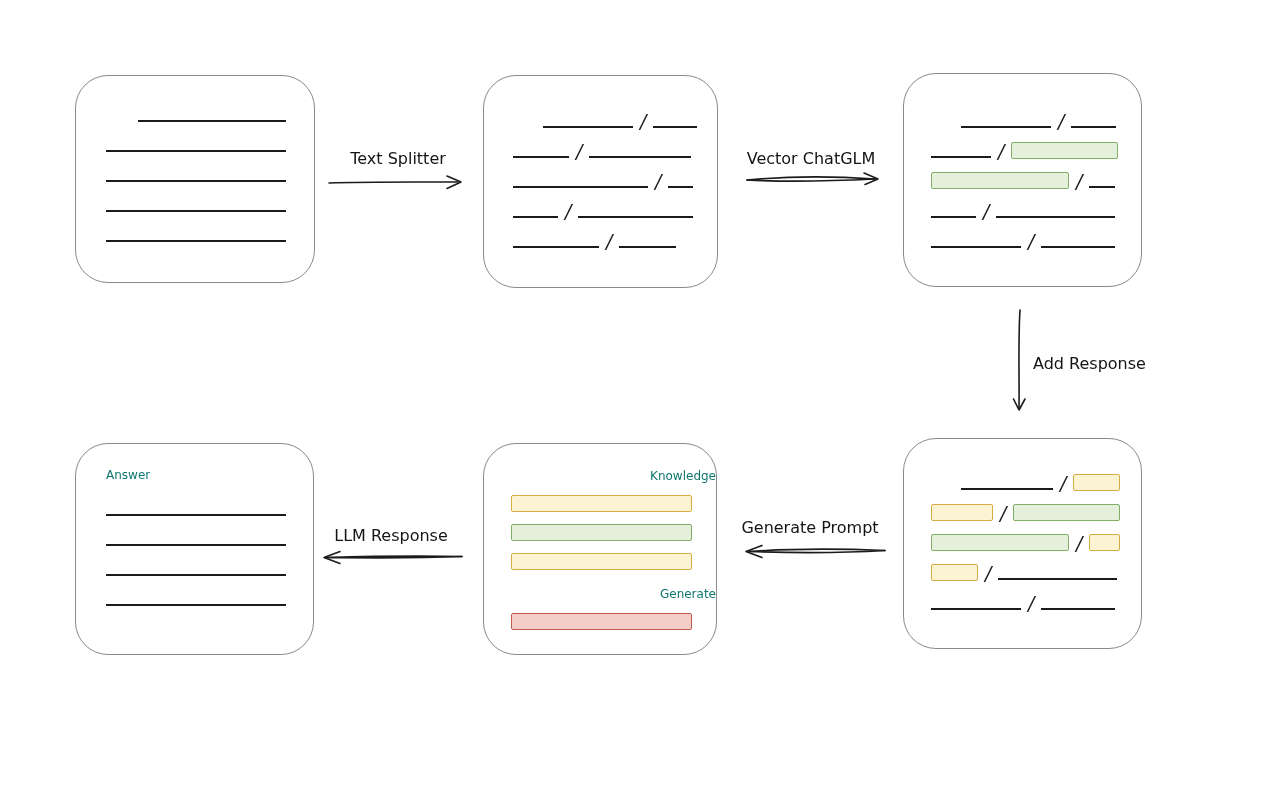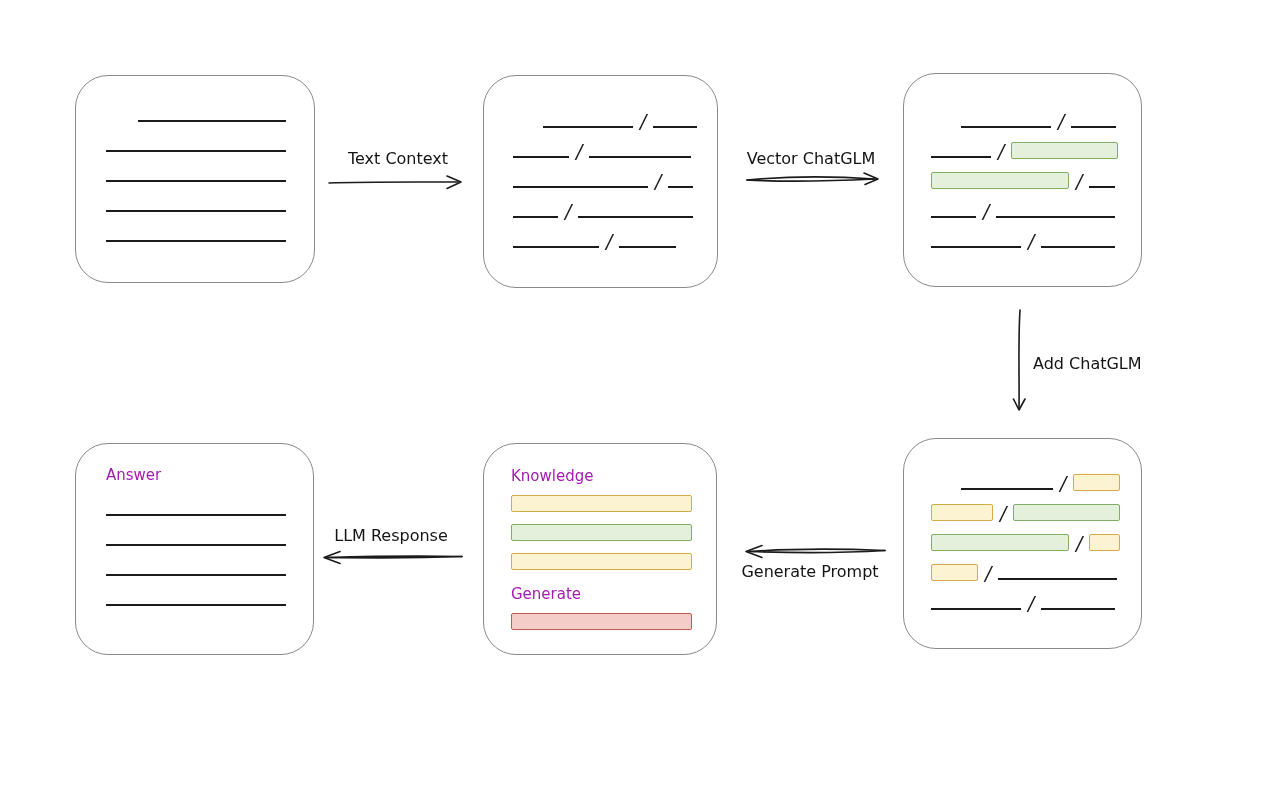--- a/index.html
+++ b/index.html
@@ -43,23 +43,23 @@
     margin: 0 7px;
     font-style: italic;
     font-weight: 500;
     color: var(--ink, #1b1b1b);
   }
   
   .pad-src    { padding: 30px 0 0 30px; }
   .pad-split  { padding: 36px 0 0 29px; }
   .pad-search { padding: 38px 0 0 27px; }
   .pad-ctx    { padding: 35px 0 0 27px; }
-  .prompt-content { padding: 22px 0 0 27px; }
+  .prompt-content { padding: 22px 0 0 27px; text-align: right; }
   .answer-content { padding: 21px 0 0 30px; }
-  .node-label { font-size: 15px; line-height: 20px; color: #a21caf; }
+  .node-label { font-size: 12px; line-height: 20px; color: #0f766e; }
   .bars { margin-top: 9px; gap: 12px; }
   .q-label { margin-top: 14px; }
   .answer-rows { margin-top: 15px; }
   .arrow-label {
     position: absolute;
     font-size: 16px;
     line-height: 20px;
     color: #141414;
     text-align: center;
     white-space: nowrap;
@@ -99,21 +99,21 @@
         </div>
         <div class="row">
           <span class="seg-line" style="width: 180px;"></span>
         </div>
         <div class="row">
           <span class="seg-line" style="width: 180px;"></span>
         </div>
       </div>
   </div>
 
-  <div class="arrow-label" style="left:331px; top:149px; width:134px;">Text Context</div>
+  <div class="arrow-label" style="left:331px; top:149px; width:134px;">Text Splitter</div>
   <svg class="arrow" style="left:326px; top:171px;" width="142" height="22" viewBox="0 0 142 22">
     <path d="M3,12 C40,10.5 95,11 132,11"></path>
     <path d="M121,5 L135,11 L121,17.5"></path>
   </svg>
 
   <div class="node" style="left:483px; top:75px; width:235px; height:213px;">
     <div class="rows pad-split">
         <div class="row" style="padding-left: 30px;">
           <span class="seg-line" style="width: 90px;"></span>
           <span class="slash">/</span>
@@ -172,21 +172,21 @@
           <span class="seg-line" style="width: 119px;"></span>
         </div>
         <div class="row">
           <span class="seg-line" style="width: 90px;"></span>
           <span class="slash">/</span>
           <span class="seg-line" style="width: 74px;"></span>
         </div>
       </div>
   </div>
 
-  <div class="arrow-label" style="left:1033px; top:354px; text-align:left;">Add ChatGLM</div>
+  <div class="arrow-label" style="left:1033px; top:354px; text-align:left;">Add Response</div>
   <svg class="arrow" style="left:1008px; top:307px;" width="24" height="112" viewBox="0 0 24 112">
     <path d="M12,3 C10,35 11.5,70 11,101"></path>
     <path d="M5.5,92 L11,103 L17,92"></path>
   </svg>
 
   <div class="node" style="left:903px; top:438px; width:239px; height:211px;">
     <div class="rows pad-ctx">
         <div class="row" style="padding-left: 30px;">
           <span class="seg-line" style="width: 92px;"></span>
           <span class="slash">/</span>
@@ -208,21 +208,21 @@
           <span class="seg-line" style="width: 119px;"></span>
         </div>
         <div class="row">
           <span class="seg-line" style="width: 90px;"></span>
           <span class="slash">/</span>
           <span class="seg-line" style="width: 74px;"></span>
         </div>
       </div>
   </div>
 
-  <div class="arrow-label" style="left:735px; top:518px; width:150px;margin-top:44px;">Generate Prompt</div>
+  <div class="arrow-label" style="left:735px; top:518px; width:150px;">Generate Prompt</div>
   <svg class="arrow" style="left:736px; top:540px;" width="152" height="22" viewBox="0 0 152 22">
     <path d="M149,10.5 C100,8.5 50,9 13,11.5"></path>
     <path d="M149,10.5 C100,13.5 55,13 13,11.5"></path>
     <path d="M26,5.5 L10,11.5 L26,17.5"></path>
   </svg>
 
   <div class="node" style="left:483px; top:443px; width:234px; height:212px;">
     <div class="prompt-content">
       <div class="node-label">Knowledge</div>
       <div class="rows bars">

